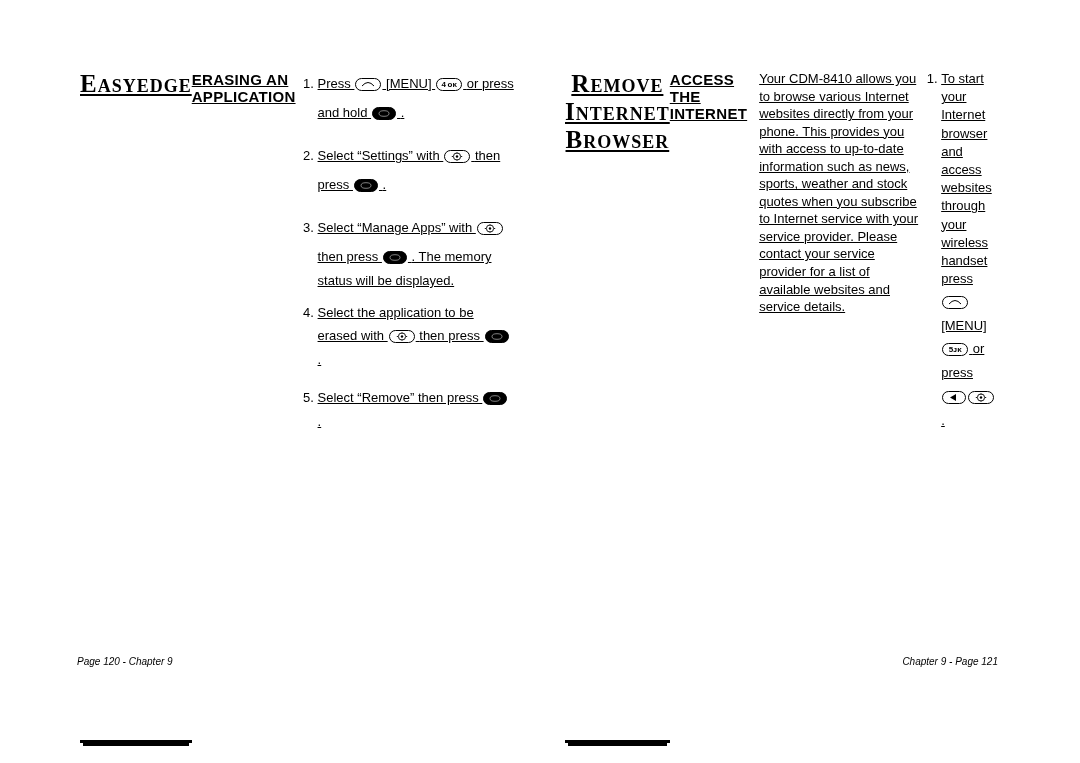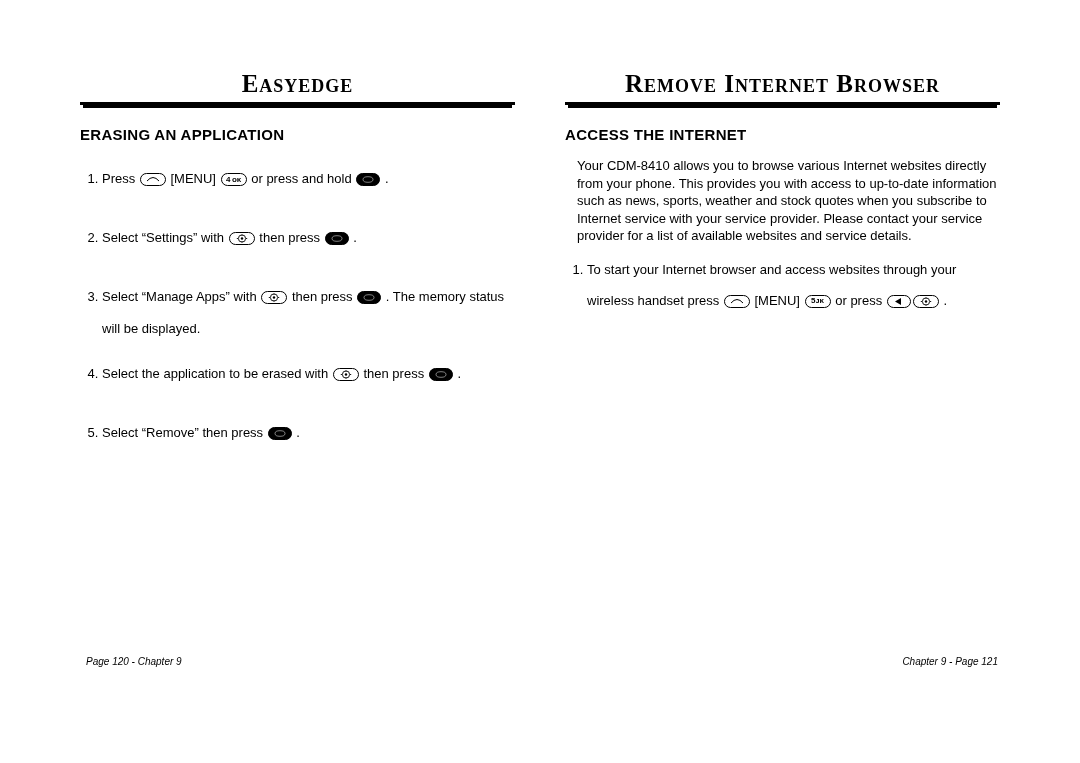--- a/index.html
+++ b/index.html
@@ -14,21 +14,22 @@
     height: 763px;
     position: relative;
     box-sizing: border-box;
     padding: 70px 80px 0 80px;
     display: flex;
     gap: 50px;
   }
   .col {
     flex: 1 1 50%;
     display: flex;
-    flex-direction: column;
+    flex-direction: row;
+    text-decoration: underline;
   }
   .page-title {
     font-family: "Times New Roman", Times, serif;
     font-weight: bold;
     font-variant: small-caps;
     letter-spacing: 1px;
     font-size: 25px;
     text-align: center;
     padding-bottom: 4px;
     border-bottom: 3px solid #000;
@@ -67,21 +68,21 @@
     vertical-align: middle;
     width: 22px;
     height: 11px;
     border: 1px solid #000;
     border-radius: 7px;
     background: #fff;
     font-size: 8px;
     font-weight: bold;
     line-height: 1;
     padding: 0 1px;
-    margin: 16px 1px;
+    margin: 8px 1px;
   }
   .key-icon.ok {
     background: #000;
     color: #fff;
     width: 20px;
   }
   .key-icon.nav {
     background: #fff;
     color: #000;
   }
@@ -95,21 +96,21 @@
     height:11px;
   }
   .key-icon.arrows svg { display:block; }
   .footer {
     position: absolute;
     bottom: 96px;
     font-size: 10px;
     font-style: italic;
     color: #000;
   }
-  .footer.left  { left: 86px; }
+  .footer.left  { left: 77px; }
   .footer.right { right: 82px; text-align: center; }
 </style>
 </head>
 <body>
 
 <div class="page">
 
   <div class="col">
     <div class="page-title">Easyedge</div>
     <div class="section-heading">ERASING AN APPLICATION</div>

